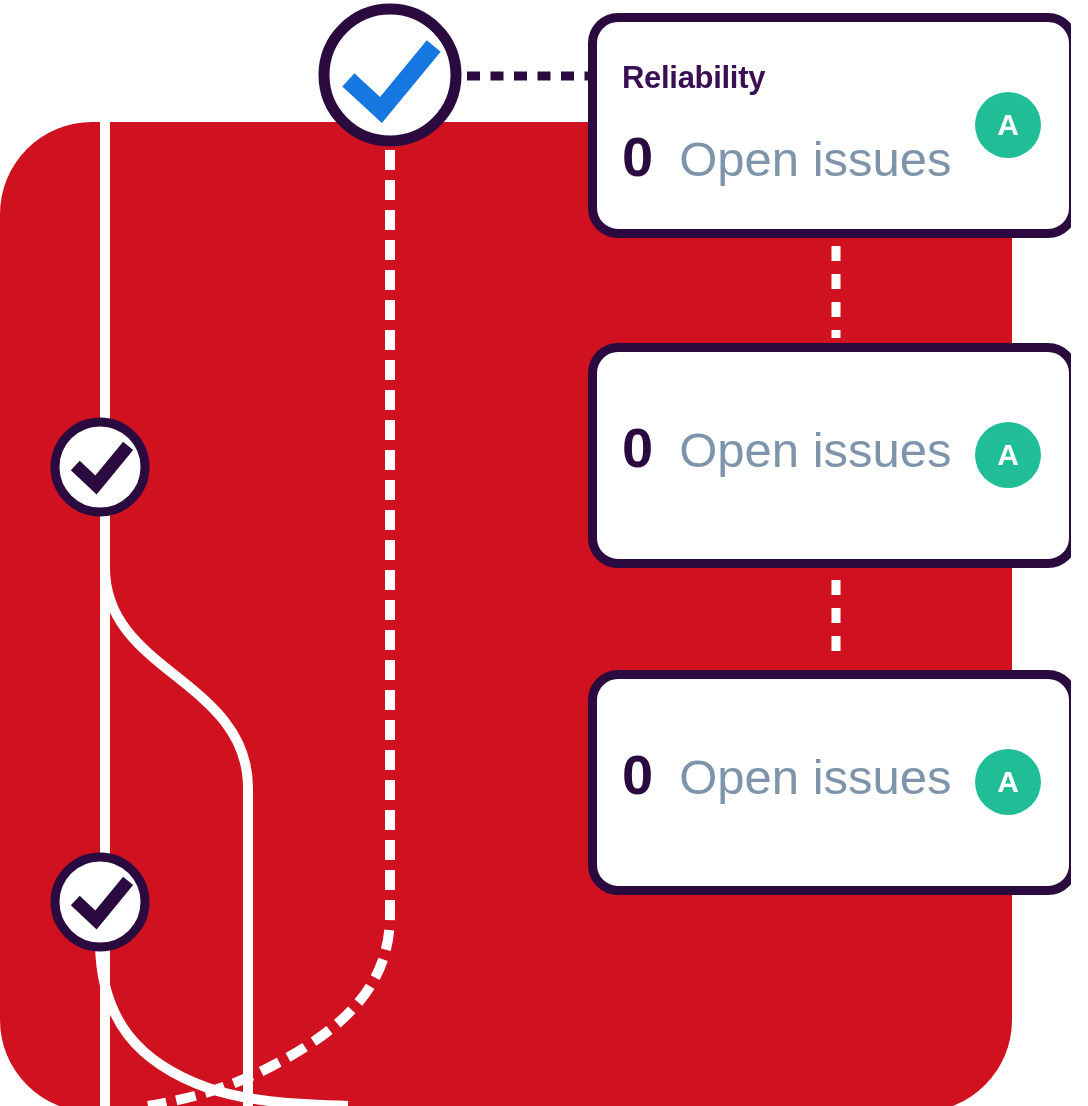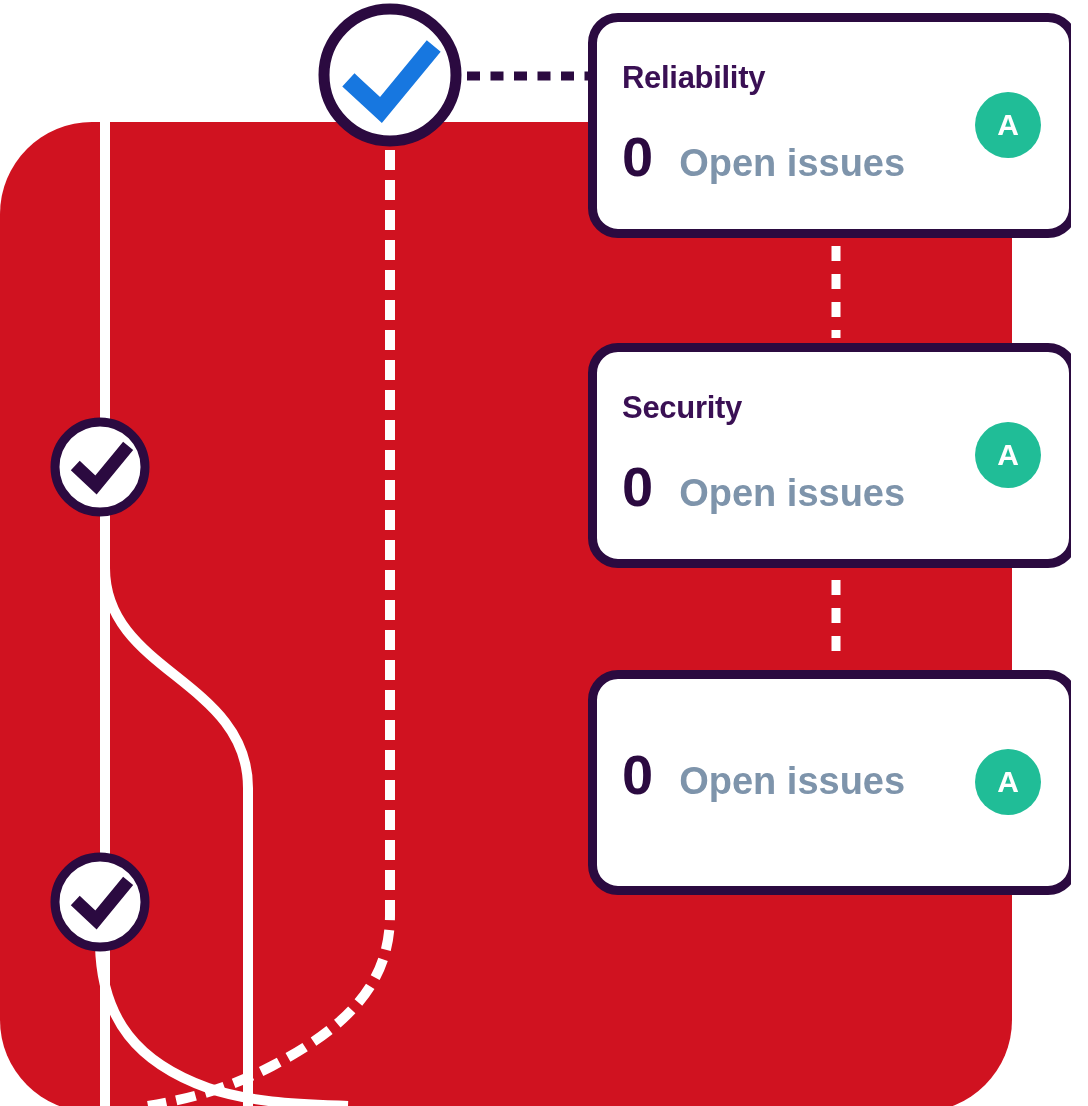--- a/index.html
+++ b/index.html
@@ -64,22 +64,22 @@
     gap: 26px;
     margin-top: 26px;
   }
   .count {
     font-size: 56px;
     font-weight: 700;
     color: var(--ink);
     line-height: 67px;
   }
   .issues-label {
-    font-size: 38px;
-    font-weight: 700;
+    font-size: 49px;
+    font-weight: 400;
     color: var(--muted);
   }
   .badge {
     position: absolute;
     left: 378px;
     top: 70px;
     width: 66px;
     height: 66px;
     border-radius: 50%;
     background: var(--green);
@@ -134,21 +134,20 @@
     <div class="card-row">
       <span class="count">0</span>
       <span class="issues-label">Open issues</span>
     </div>
     <div class="badge">
       <span>A</span>
     </div>
   </div>
 
   <div class="card" style="top:343px">
-    <div class="card-title">Security</div>
     <div class="card-row">
       <span class="count">0</span>
       <span class="issues-label">Open issues</span>
     </div>
     <div class="badge">
       <span>A</span>
     </div>
   </div>
 
   <div class="card" style="top:670px">

